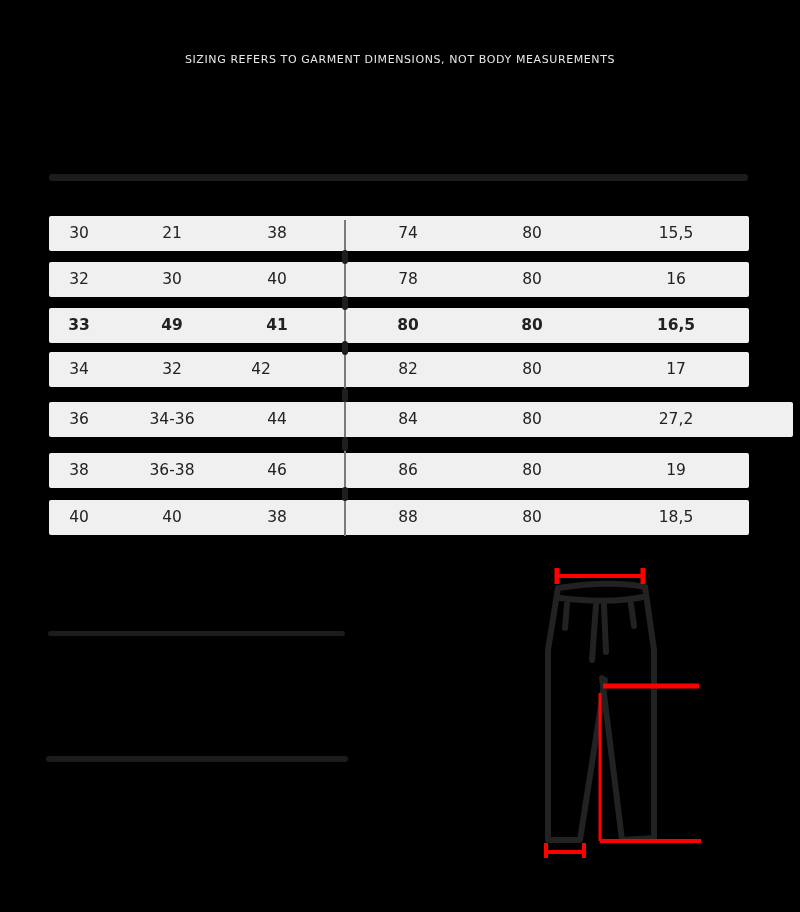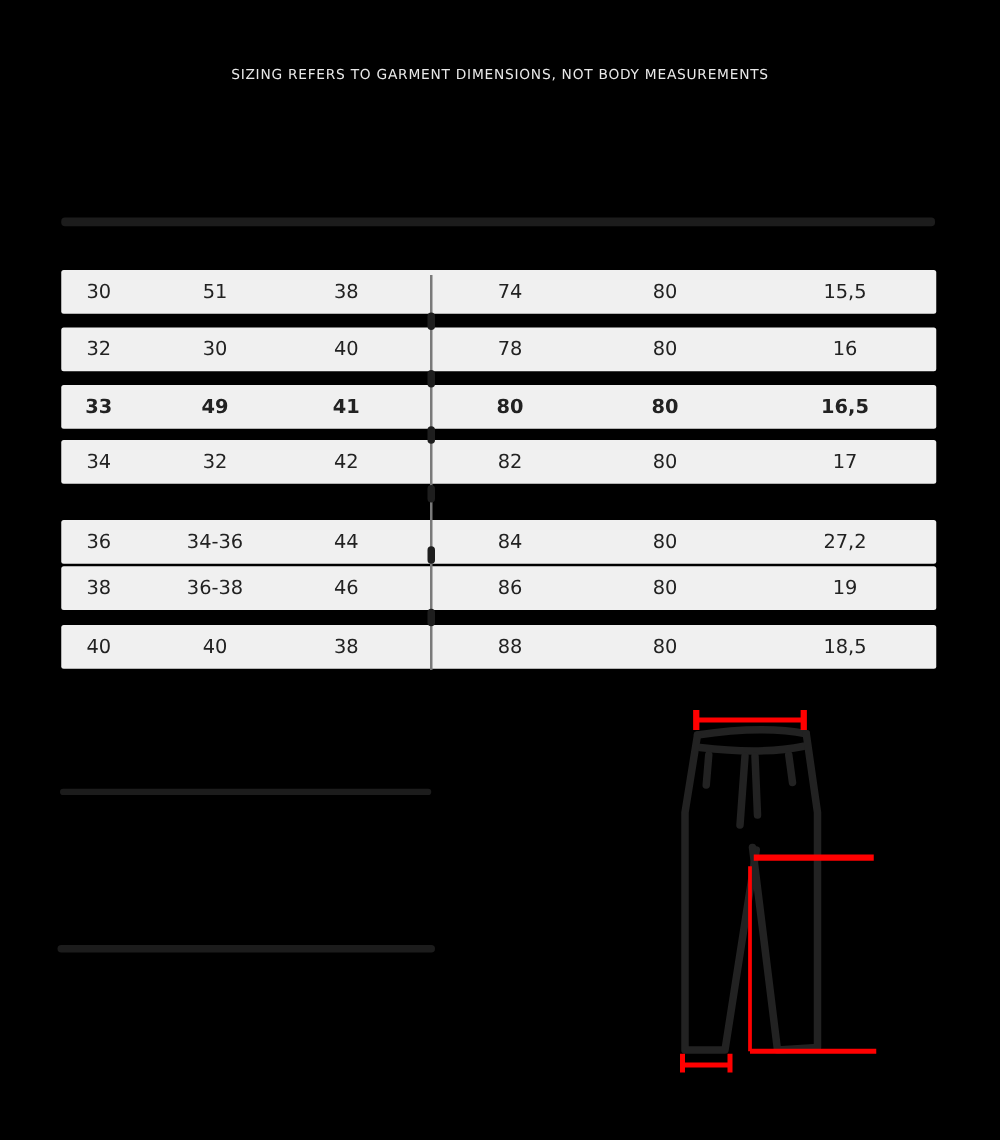--- a/index.html
+++ b/index.html
@@ -37,21 +37,21 @@
 </head>
 <body>
 
 <div class="note">SIZING REFERS TO GARMENT DIMENSIONS, NOT BODY MEASUREMENTS</div>
 
 <div class="bar" style="left:49px; top:174px; width:699px; height:7px;"></div>
 
 <div>
   <div class="row" style="top:216px;">
     <span class="cell" style="left:30px">30</span>
-    <span class="cell" style="left:123px">51</span>
+    <span class="cell" style="left:123px">21</span>
     <span class="cell" style="left:228px">38</span>
     <span class="cell" style="left:359px">74</span>
     <span class="cell" style="left:483px">80</span>
     <span class="cell" style="left:627px">15,5</span>
   </div>
   <div class="row" style="top:262px;">
     <span class="cell" style="left:30px">32</span>
     <span class="cell" style="left:123px">30</span>
     <span class="cell" style="left:228px">40</span>
     <span class="cell" style="left:359px">78</span>
@@ -62,26 +62,26 @@
     <span class="cell" style="left:30px">33</span>
     <span class="cell" style="left:123px">49</span>
     <span class="cell" style="left:228px">41</span>
     <span class="cell" style="left:359px">80</span>
     <span class="cell" style="left:483px">80</span>
     <span class="cell" style="left:627px">16,5</span>
   </div>
   <div class="row" style="top:352px;">
     <span class="cell" style="left:30px">34</span>
     <span class="cell" style="left:123px">32</span>
-    <span class="cell" style="left:228px">42</span>
+    <span class="cell" style="left:212px">42</span>
     <span class="cell" style="left:359px">82</span>
     <span class="cell" style="left:483px">80</span>
     <span class="cell" style="left:627px">17</span>
   </div>
-  <div class="row" style="top:416px;">
+  <div class="row" style="top:402px;padding-left:44px;">
     <span class="cell" style="left:30px">36</span>
     <span class="cell" style="left:123px">34-36</span>
     <span class="cell" style="left:228px">44</span>
     <span class="cell" style="left:359px">84</span>
     <span class="cell" style="left:483px">80</span>
     <span class="cell" style="left:627px">27,2</span>
   </div>
   <div class="row" style="top:453px;">
     <span class="cell" style="left:30px">38</span>
     <span class="cell" style="left:123px">36-38</span>

